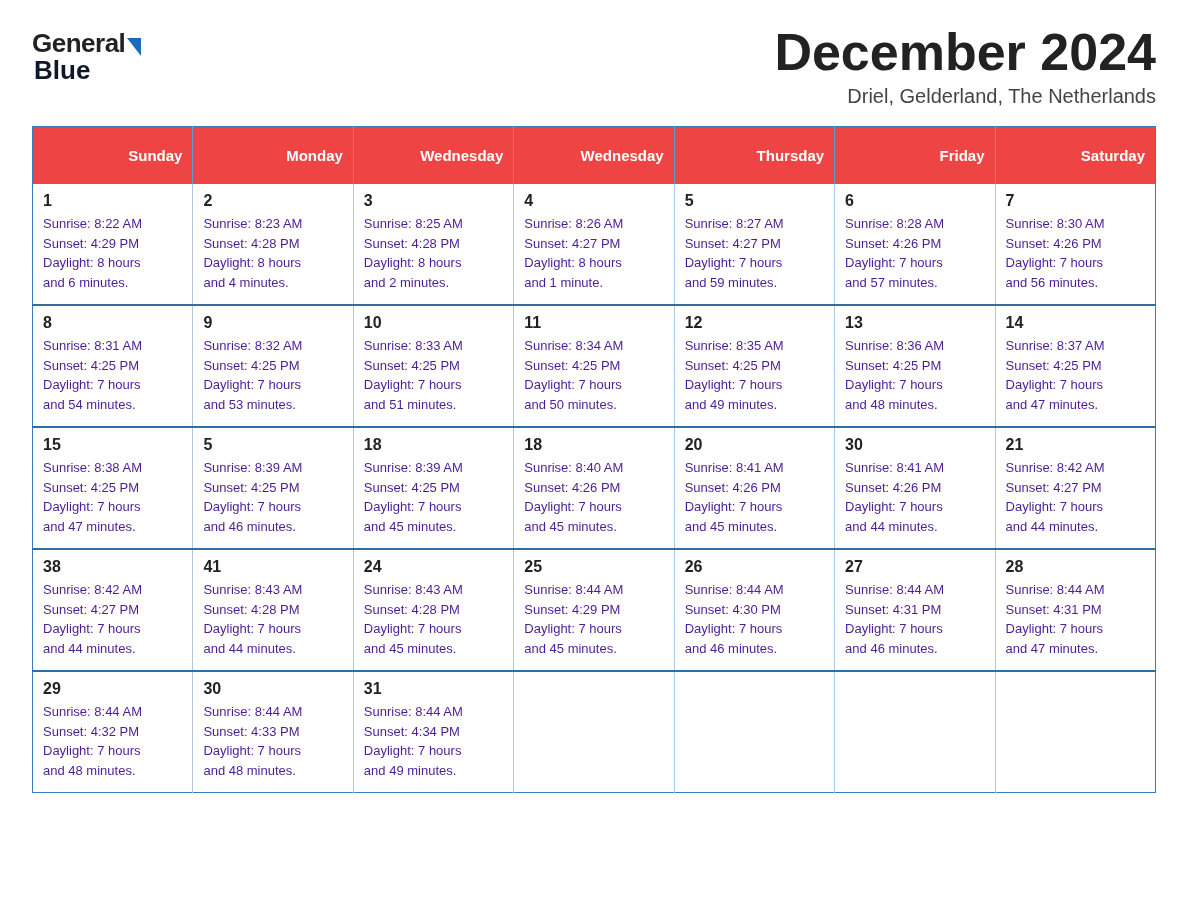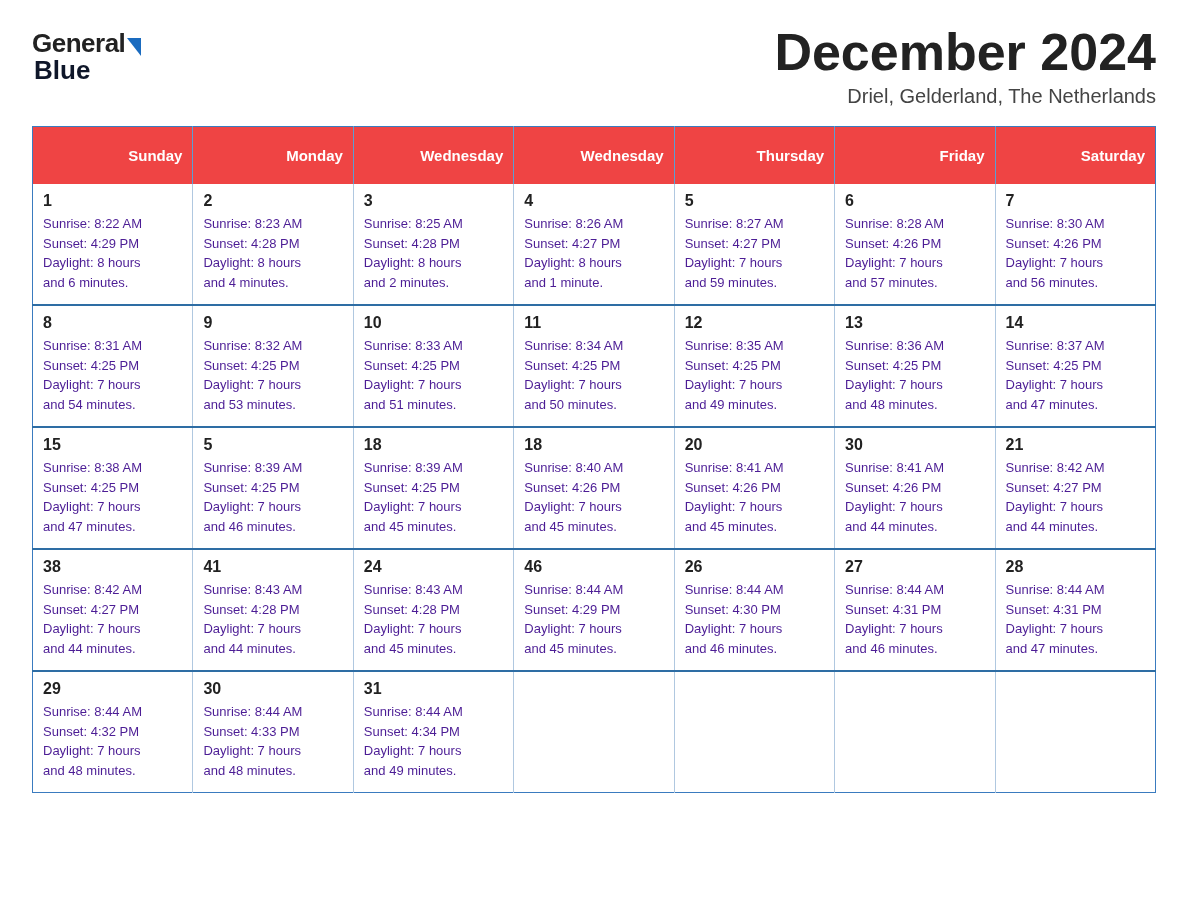--- a/index.html
+++ b/index.html
@@ -237,21 +237,21 @@
         </td>
         <td>
           <span class="day-num">41</span>
           <div class="day-info">Sunrise: 8:43 AM<br>Sunset: 4:28 PM<br>Daylight: 7 hours<br>and 44 minutes.</div>
         </td>
         <td>
           <span class="day-num">24</span>
           <div class="day-info">Sunrise: 8:43 AM<br>Sunset: 4:28 PM<br>Daylight: 7 hours<br>and 45 minutes.</div>
         </td>
         <td>
-          <span class="day-num">46</span>
+          <span class="day-num">25</span>
           <div class="day-info">Sunrise: 8:44 AM<br>Sunset: 4:29 PM<br>Daylight: 7 hours<br>and 45 minutes.</div>
         </td>
         <td>
           <span class="day-num">26</span>
           <div class="day-info">Sunrise: 8:44 AM<br>Sunset: 4:30 PM<br>Daylight: 7 hours<br>and 46 minutes.</div>
         </td>
         <td>
           <span class="day-num">27</span>
           <div class="day-info">Sunrise: 8:44 AM<br>Sunset: 4:31 PM<br>Daylight: 7 hours<br>and 46 minutes.</div>
         </td>

